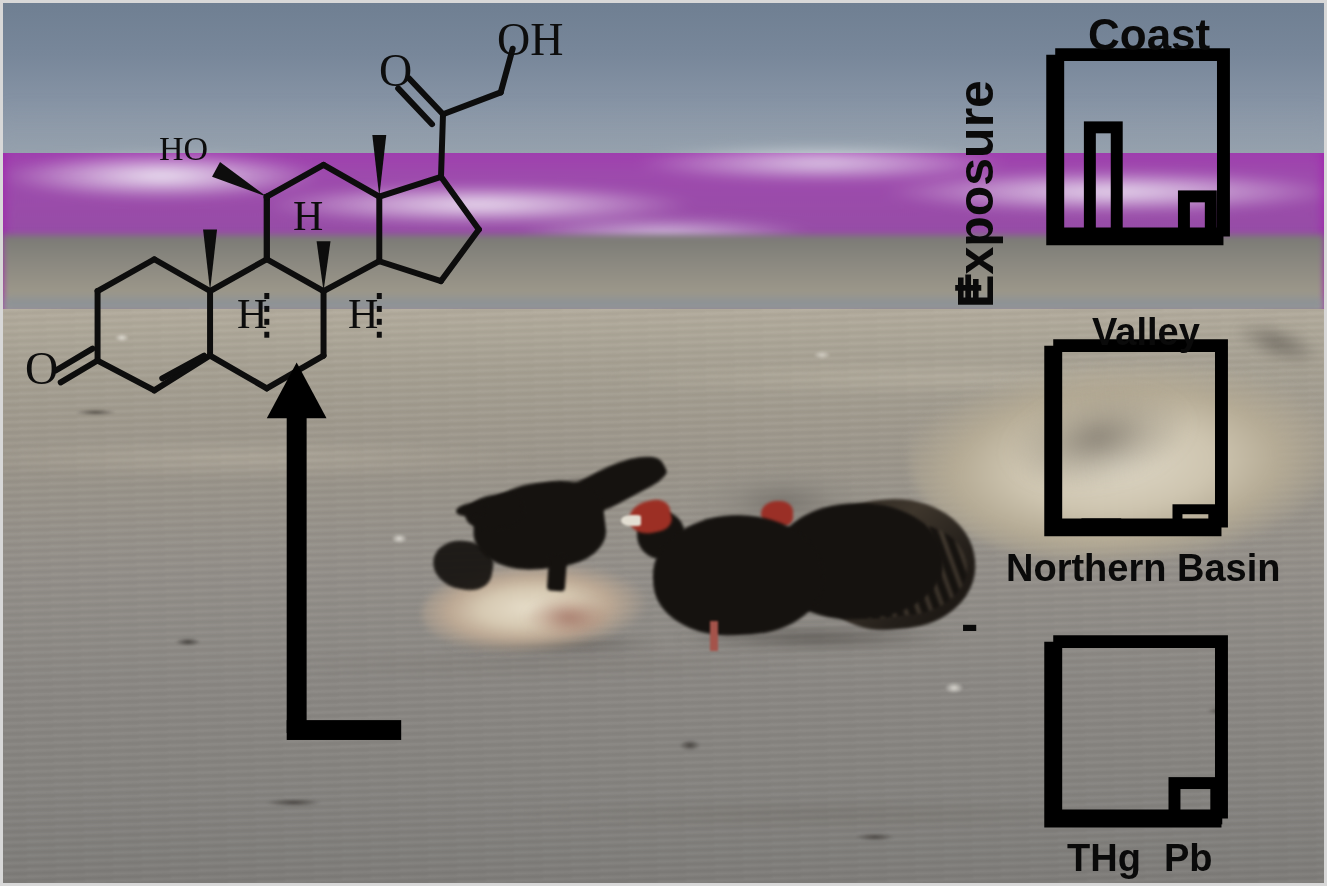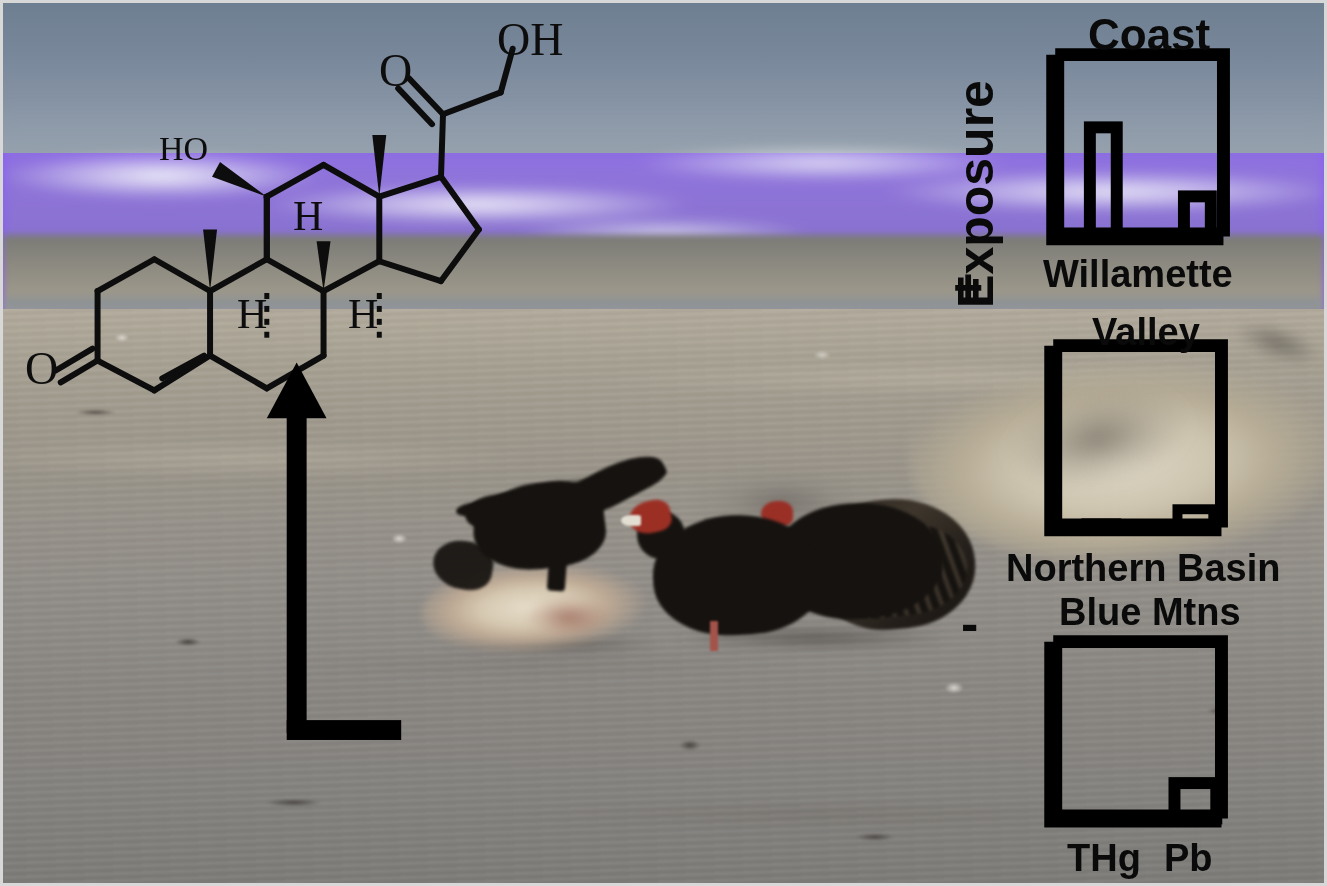--- a/index.html
+++ b/index.html
@@ -8,21 +8,21 @@
     background: #ffffff;
   }
   #abstract {
     position: relative;
     width: 1327px;
     height: 886px;
     overflow: hidden;
     font-family: "Liberation Sans", sans-serif;
     box-sizing: border-box;
     border: 3px solid #d8d8d8;
-    background: #8b5cf6;
+    background: #a21caf;
   }
 
   
   .photo {
     position: absolute;
     inset: 0;
     overflow: hidden;
   }
   
   .sky {
@@ -533,21 +533,19 @@
     <span class="atom" id="atom-h-3">H</span>
 
 
     <span id="exposure-plus">+</span>
     <div id="exposure-axis">
       <span>Exposure</span>
     </div>
     <span id="exposure-minus">-</span>
 
     <span class="lbl" id="coast-label">Coast</span>
-    <span class="lbl" id="willamette-line1">Willamette</span>
     <span class="lbl" id="willamette-line2">Valley</span>
     <span class="lbl" id="nbbm-line1">Northern Basin</span>
-    <span class="lbl" id="nbbm-line2">Blue Mtns</span>
 
     <span class="lbl" id="axis-thg">THg</span>
     <span class="lbl" id="axis-pb">Pb</span>
   </div>
 </div>
 
 </body></html>

